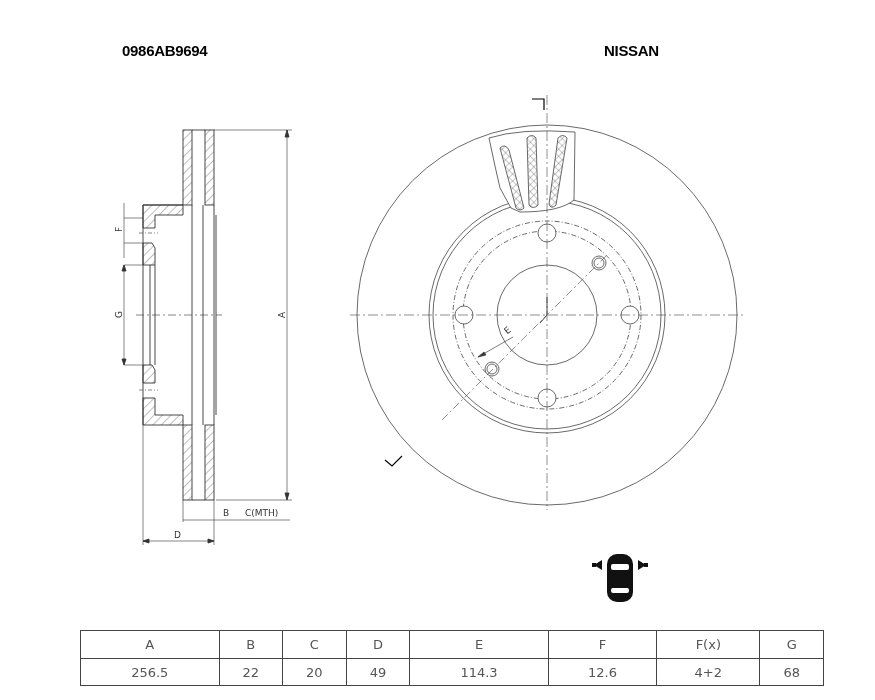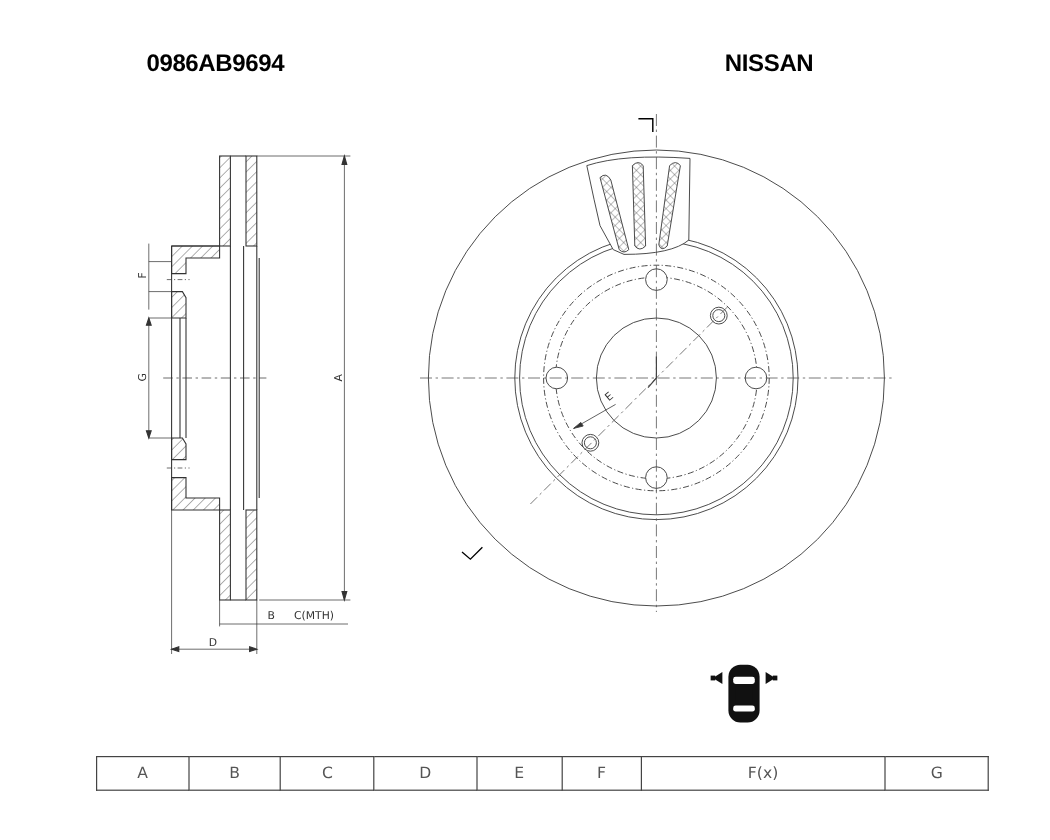--- a/index.html
+++ b/index.html
@@ -1,17 +1,17 @@
 <!DOCTYPE html>
 <html><head>
 <meta charset="utf-8">
 <style>
   html, body { margin: 0; padding: 0; background: #ffffff; }
   body { width: 875px; height: 700px; position: relative; overflow: hidden; font-family: "Liberation Sans", sans-serif; }
-  .hdr { position: absolute; top: 42px; font-family: "Liberation Sans", sans-serif; font-weight: bold; font-size: 20px; color: #000; letter-spacing: -0.3px; text-align: right; }
+  .hdr { position: absolute; top: 42px; font-family: "Liberation Sans", sans-serif; font-weight: bold; font-size: 15px; color: #000; letter-spacing: -0.3px; text-align: right; }
   #part-number { left: 122px; }
   #brand { left: 604px; }
   svg.drawing { position: absolute; left: 0; top: 0; }
   .spec-table { position: absolute; left: 80px; top: 630px; width: 744px; border-collapse: collapse; font-family: "DejaVu Sans", sans-serif; color: #555; font-size: 13px; }
   .spec-table td { border: 1px solid #444; text-align: center; height: 26px; padding: 0; font-weight: normal; }
   .spec-table tr.head td { height: 27px; }
   .dim-label { font-family: "DejaVu Sans", sans-serif; font-size: 9px; fill: #333; }
   .icon-box { position: absolute; left: 592px; top: 550px; width: 56px; height: 56px; }
 </style>
 </head>
@@ -149,14 +149,24 @@
       <tr class="head">
     <td>A</td>
     <td>B</td>
     <td>C</td>
     <td>D</td>
     <td>E</td>
     <td>F</td>
     <td>F(x)</td>
     <td>G</td>
   </tr>
+  <tr>
+    <td>256.5</td>
+    <td>22</td>
+    <td>20</td>
+    <td>49</td>
+    <td>114.3</td>
+    <td>12.6</td>
+    <td>4+2</td>
+    <td>68</td>
+  </tr>
 </tbody>
   </table>
 
 </body></html>

